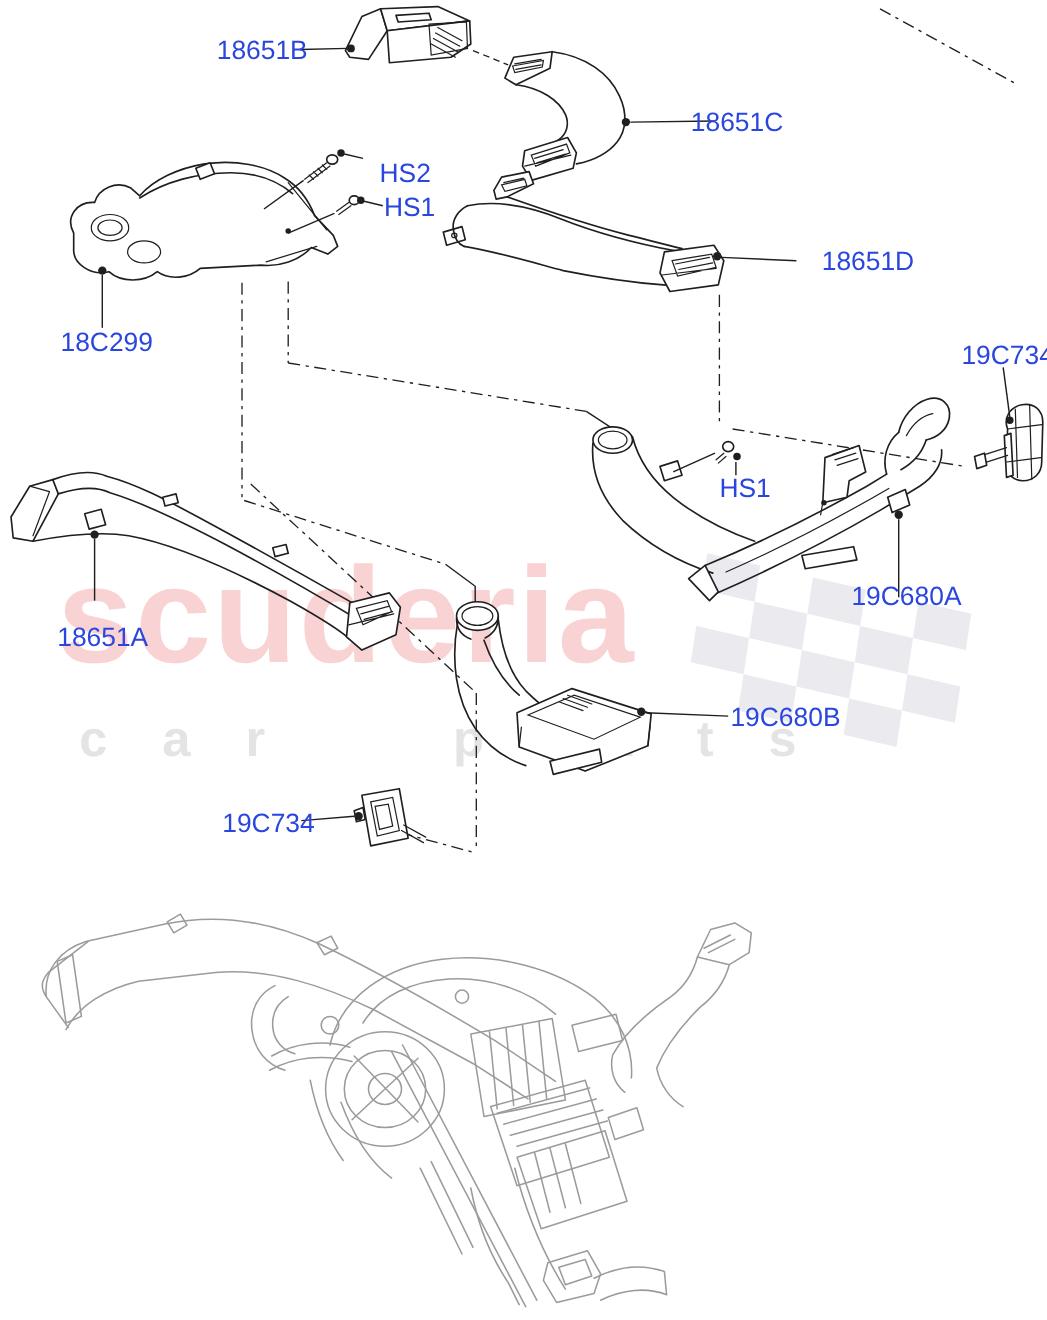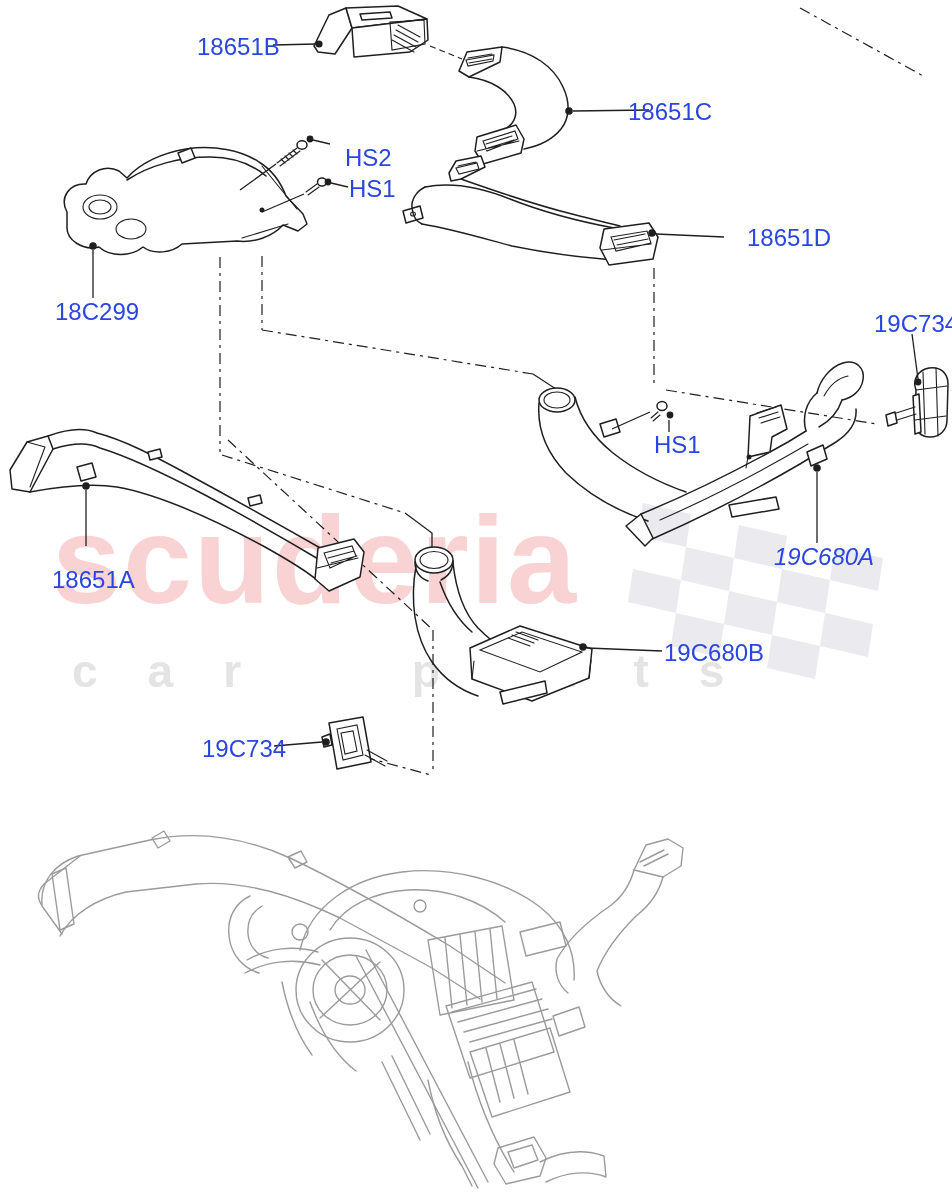--- a/index.html
+++ b/index.html
@@ -266,18 +266,18 @@
   </svg>
 
   <div class="lbl" style="left:197px;top:35px;">18651B</div>
   <div class="lbl" style="left:345px;top:134px;margin-top:12px;">HS2</div>
   <div class="lbl" style="left:349px;top:177px;">HS1</div>
   <div class="lbl" style="left:55px;top:300px;text-align:right;">18C299</div>
   <div class="lbl" style="left:628px;top:100px;">18651C</div>
   <div class="lbl" style="left:727px;top:226px;margin-left:20px;">18651D</div>
   <div class="lbl" style="left:874px;top:312px;">19C734</div>
   <div class="lbl" style="left:654px;top:433px;">HS1</div>
-  <div class="lbl" style="left:774px;top:545px;font-style:italic;">19C680A</div>
+  <div class="lbl" style="left:774px;top:531px;">19C680A</div>
   <div class="lbl" style="left:52px;top:548px;margin-top:20px;">18651A</div>
   <div class="lbl" style="left:664px;top:641px;">19C680B</div>
   <div class="lbl" style="left:202px;top:737px;">19C734</div>
 
 </div>
 
 </body></html>

